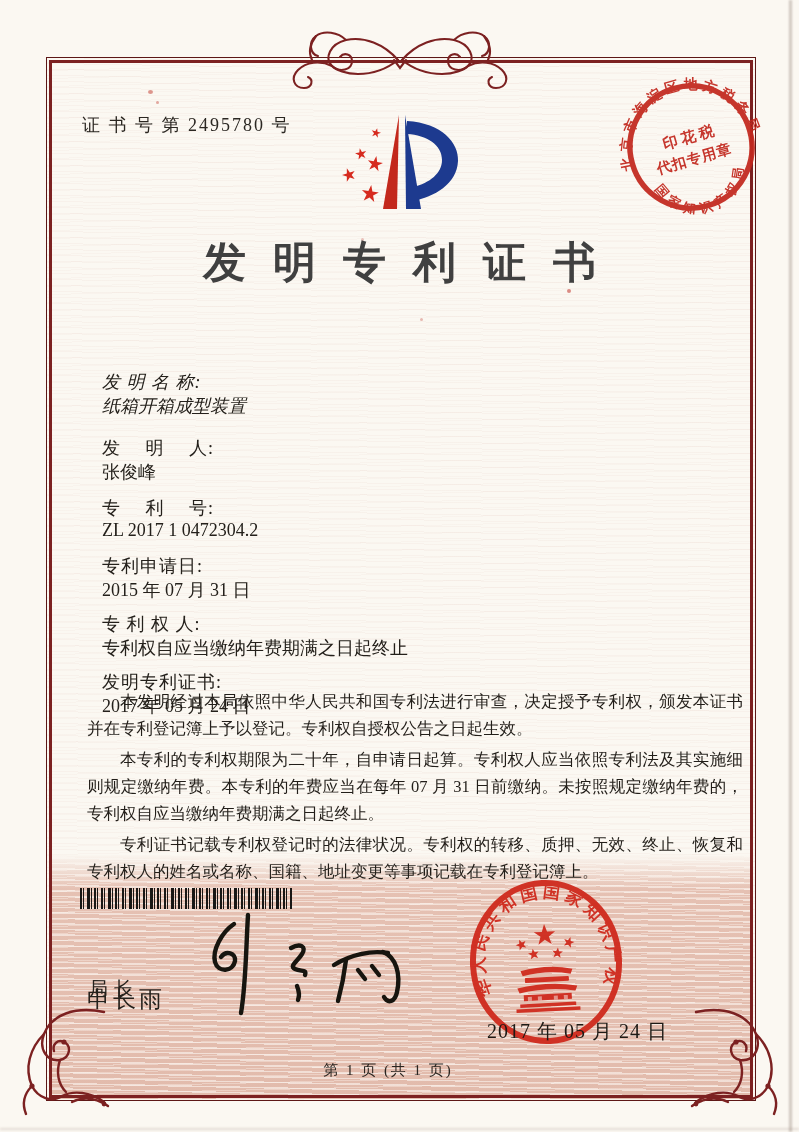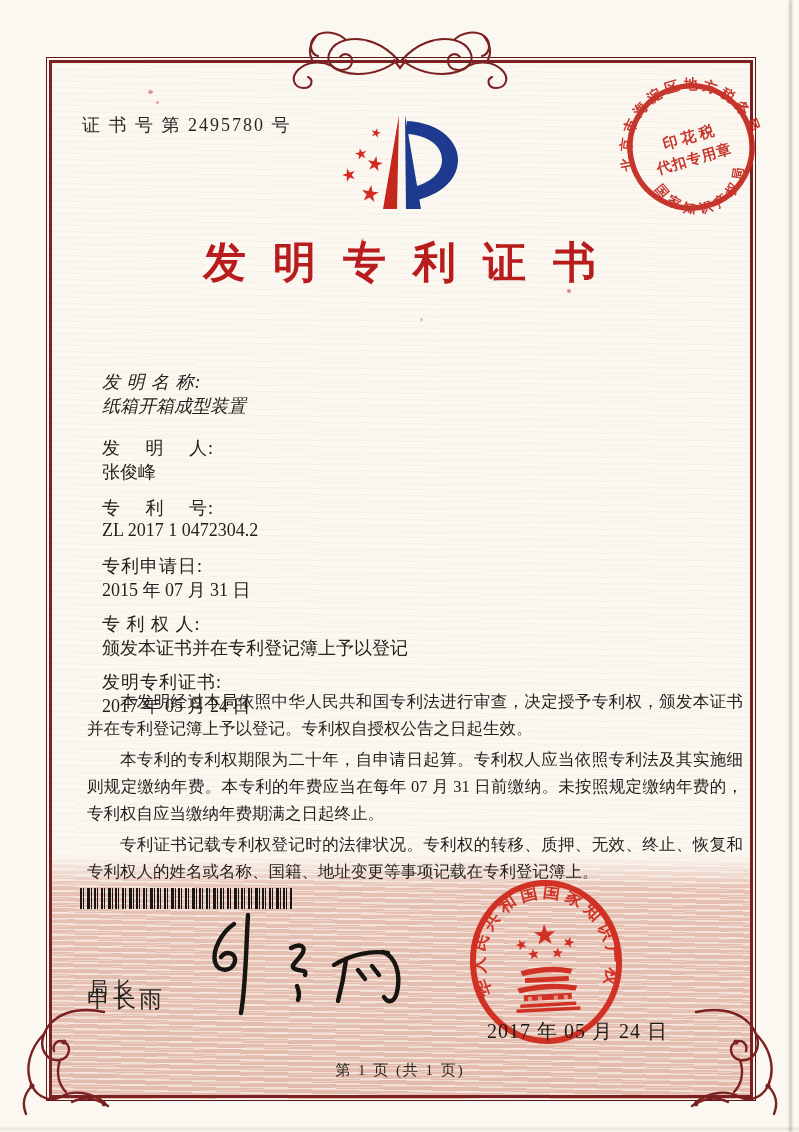--- a/index.html
+++ b/index.html
@@ -23,34 +23,34 @@
   #pink-band-feather{left:49px;top:855px;width:704px;height:34px;
     background:linear-gradient(180deg,rgba(251,248,242,.95),rgba(251,248,242,0));}
   
   #frame-outer{left:46px;top:57px;width:708px;height:1042px;border:1px solid #5d1716;}
   #frame-inner{left:2px;top:2px;width:698px;height:1032px;border:3px solid #7c2121;}
   
   .speck{border-radius:50%;background:#c4453a;}
   
   #cert-number{left:82px;top:113px;font-size:18px;letter-spacing:2px;color:#2b2722;}
   #title{left:0;top:234px;width:799px;text-align:center;font-size:43px;font-weight:bold;
-         letter-spacing:27px;text-indent:27px;color:#b91c1c;}
+         letter-spacing:27px;text-indent:27px;color:#404040;}
   .field-row{left:84px;width:660px;font-size:18px;color:#24201b;white-space:pre;}
   .field-row .lbl{letter-spacing:1px;}
   #paragraphs{left:83px;top:684px;width:664px;font-size:16.5px;line-height:27px;
               text-align:justify;color:#221e19;}
   #paragraphs p{margin:4px;text-indent:2em;}
   #barcode{left:80px;top:888px;width:213px;height:21px;
     background:repeating-linear-gradient(90deg,#191715 0 2px,transparent 2px 3px,#191715 3px 4px,
       transparent 4px 7px,#191715 7px 10px,transparent 10px 11px,#191715 11px 12px,transparent 12px 14px,
       #191715 14px 16px,transparent 16px 17px,#191715 17px 18px,transparent 18px 21px);}
   #director-title{left:89px;top:944px;font-size:19px;letter-spacing:6px;color:#25211c;margin-top:32px;}
   #director-name{left:87px;top:984px;font-size:23px;letter-spacing:3px;color:#25211c;}
   #issue-date{left:487px;top:1018px;font-size:20px;letter-spacing:1px;color:#1d1a15;z-index:6;}
-  #footer{left:12px;top:1061px;width:776px;text-align:center;font-size:15px;color:#2a2520;letter-spacing:2px;}
+  #footer{left:0;top:1061px;width:776px;text-align:center;font-size:15px;color:#2a2520;letter-spacing:2px;}
   svg{display:block;}
 </style>
 </head>
 <body>
 
 <div id="page">
 
   <div id="paper-texture" class="abs"></div>
   <div id="pink-band" class="abs"></div>
   <div id="pink-band-feather" class="abs"></div>
@@ -168,21 +168,21 @@
   <div class="abs field-row" style="top:475px;">
     <span class="lbl">专　 利　 号:</span>
     <span>ZL 2017 1 0472304.2</span>
   </div>
   <div class="abs field-row" style="top:533px;">
     <span class="lbl">专利申请日:</span>
     <span>2015 年 07 月 31 日</span>
   </div>
   <div class="abs field-row" style="top:591px;">
     <span class="lbl">专 利 权 人:</span>
-    <span>颁发本证书并在专利登记簿上予以登记</span>
+    <span>专利权自应当缴纳年费期满之日起终止</span>
   </div>
   <div class="abs field-row" style="top:649px;">
     <span class="lbl">发明专利证书:</span>
     <span>2017 年 05 月 24 日</span>
   </div>
 
   <div id="paragraphs" class="abs">
     <p>本发明经过本局依照中华人民共和国专利法进行审查，决定授予专利权，颁发本证书并在专利登记簿上予以登记。专利权自授权公告之日起生效。</p>
     <p>本专利的专利权期限为二十年，自申请日起算。专利权人应当依照专利法及其实施细则规定缴纳年费。本专利的年费应当在每年 07 月 31 日前缴纳。未按照规定缴纳年费的，专利权自应当缴纳年费期满之日起终止。</p>
     <p>专利证书记载专利权登记时的法律状况。专利权的转移、质押、无效、终止、恢复和专利权人的姓名或名称、国籍、地址变更等事项记载在专利登记簿上。</p>

